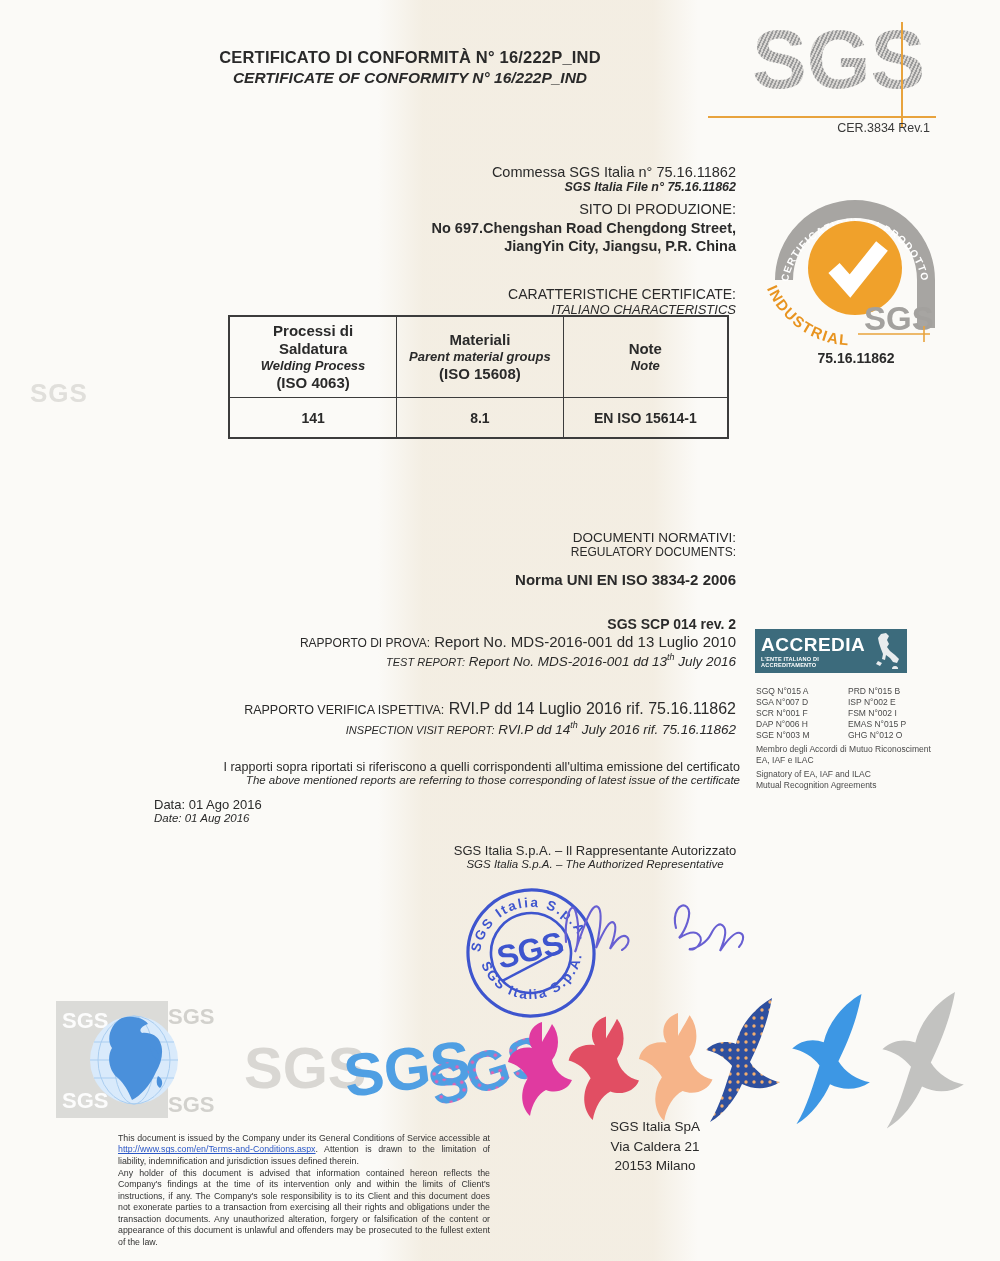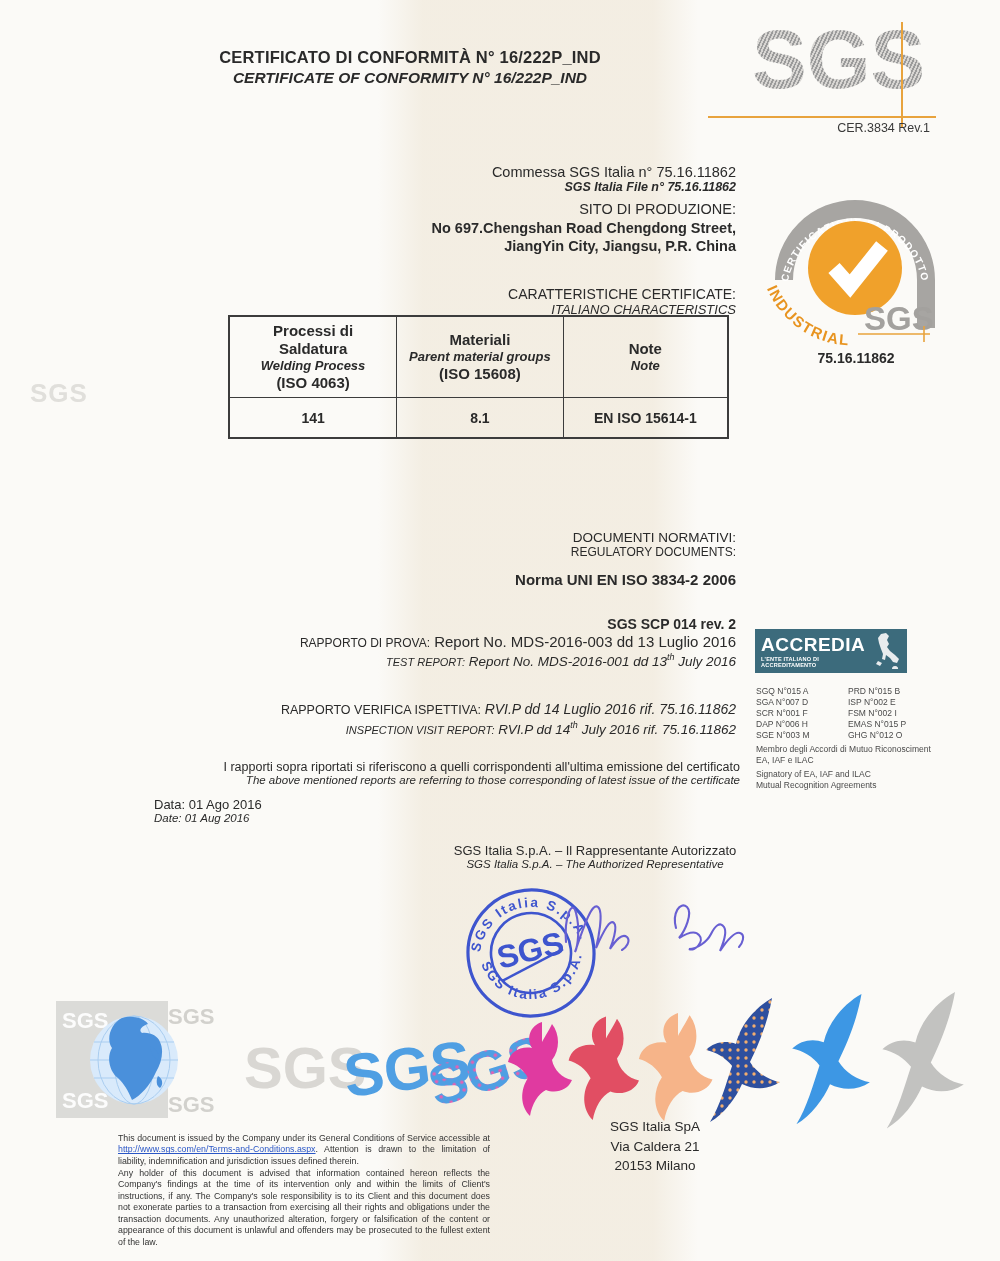--- a/index.html
+++ b/index.html
@@ -169,21 +169,21 @@
 
 
   <div class="rstack" style="top:530px;">
     <div style="font-size:13.5px;">DOCUMENTI NORMATIVI:</div>
     <div style="font-size:12px;">REGULATORY DOCUMENTS:</div>
   </div>
   <div class="rstack norm" style="top:571px;">Norma UNI EN ISO 3834-2 2006</div>
 
   <div class="rstack scp" style="top:616px;">SGS SCP 014 rev. 2</div>
   <div class="rstack" style="top:633px; white-space:nowrap;">
-    <span class="lbl-caps">RAPPORTO DI PROVA:</span><span class="val-big"> Report No. MDS-2016-003 dd 13 Luglio 2016</span>
+    <span class="lbl-caps">RAPPORTO DI PROVA:</span><span class="val-big"> Report No. MDS-2016-001 dd 13 Luglio 2010</span>
   </div>
   <div class="rstack" style="top:652px; white-space:nowrap;">
     <span class="lbl-caps-i">TEST REPORT:</span><span class="val-i"> Report No. MDS-2016-001 dd 13</span><sup class="th">th</sup><span class="val-i"> July 2016</span>
   </div>
 
   <div class="abs accredia">
     <div class="acc-left">
       <div class="acc-name">ACCREDIA</div>
       <div class="acc-tag">L'ENTE ITALIANO DI ACCREDITAMENTO</div>
     </div>
@@ -218,21 +218,21 @@
   <div class="abs tiny" style="left:756px; top:744px; width:244px;">
     <div>Membro degli Accordi di Mutuo Riconosciment</div>
     <div>EA, IAF e ILAC</div>
   </div>
   <div class="abs tiny" style="left:756px; top:769px; width:244px;">
     <div>Signatory of EA, IAF and ILAC</div>
     <div>Mutual Recognition Agreements</div>
   </div>
 
   <div class="rstack" style="top:700px; white-space:nowrap;">
-    <span style="font-size:12.5px;">RAPPORTO VERIFICA ISPETTIVA:</span><span style="font-size:14px;font-style:italic;"> RVI.P dd 14 Luglio 2016 rif. 75.16.11862</span>
+    <span style="font-size:12.5px;">RAPPORTO VERIFICA ISPETTIVA:</span><span style="font-size:16px;"> RVI.P dd 14 Luglio 2016 rif. 75.16.11862</span>
   </div>
   <div class="rstack" style="top:720px; white-space:nowrap;">
     <span class="lbl-caps-i">INSPECTION VISIT REPORT:</span><span class="val-i"> RVI.P dd 14</span><sup class="th">th</sup><span class="val-i"> July 2016 rif. 75.16.11862</span>
   </div>
 
   <div class="abs note-block" style="top:760px; width:620px;">
     <div class="note-it">I rapporti sopra riportati si riferiscono a quelli corrispondenti  all'ultima emissione del certificato</div>
     <div class="note-en">The above mentioned reports are referring to those corresponding of  latest issue of the certificate</div>
   </div>
 

